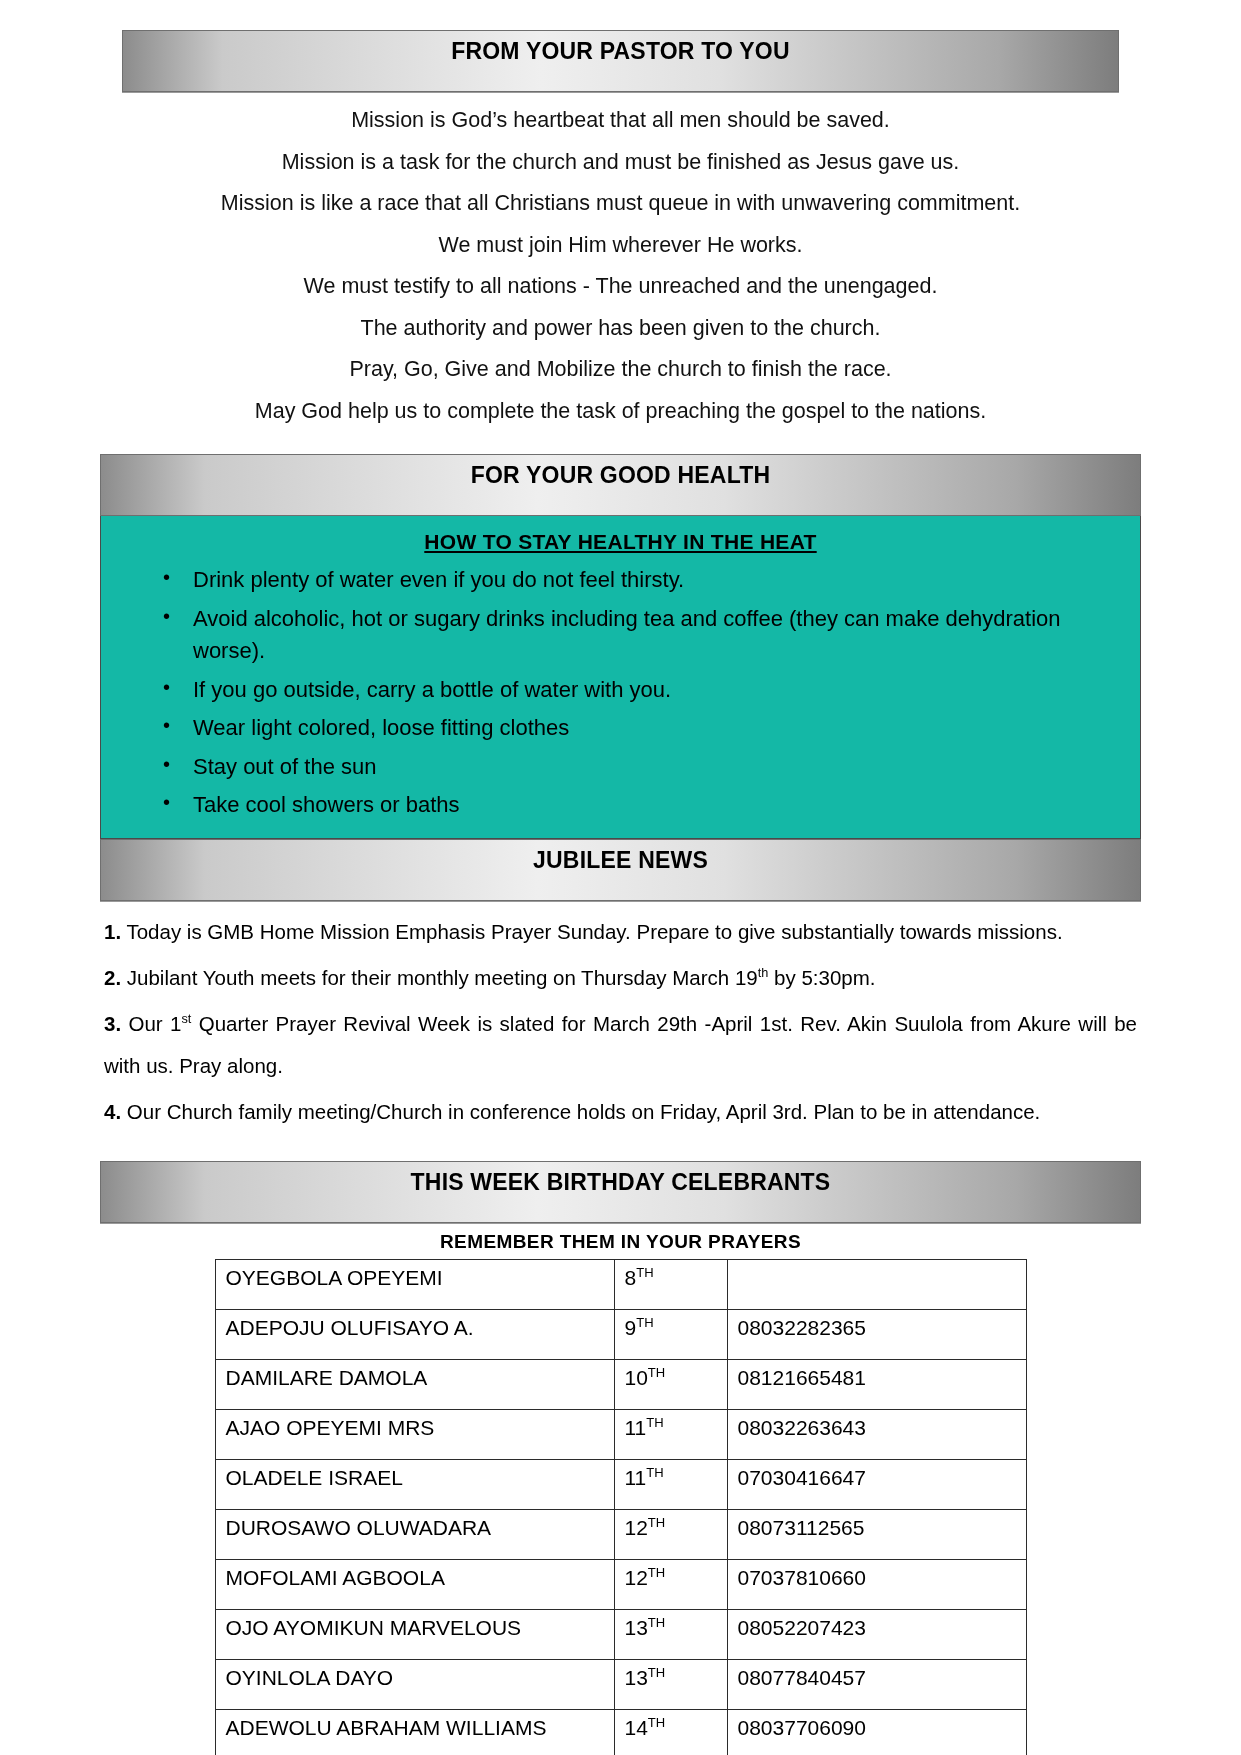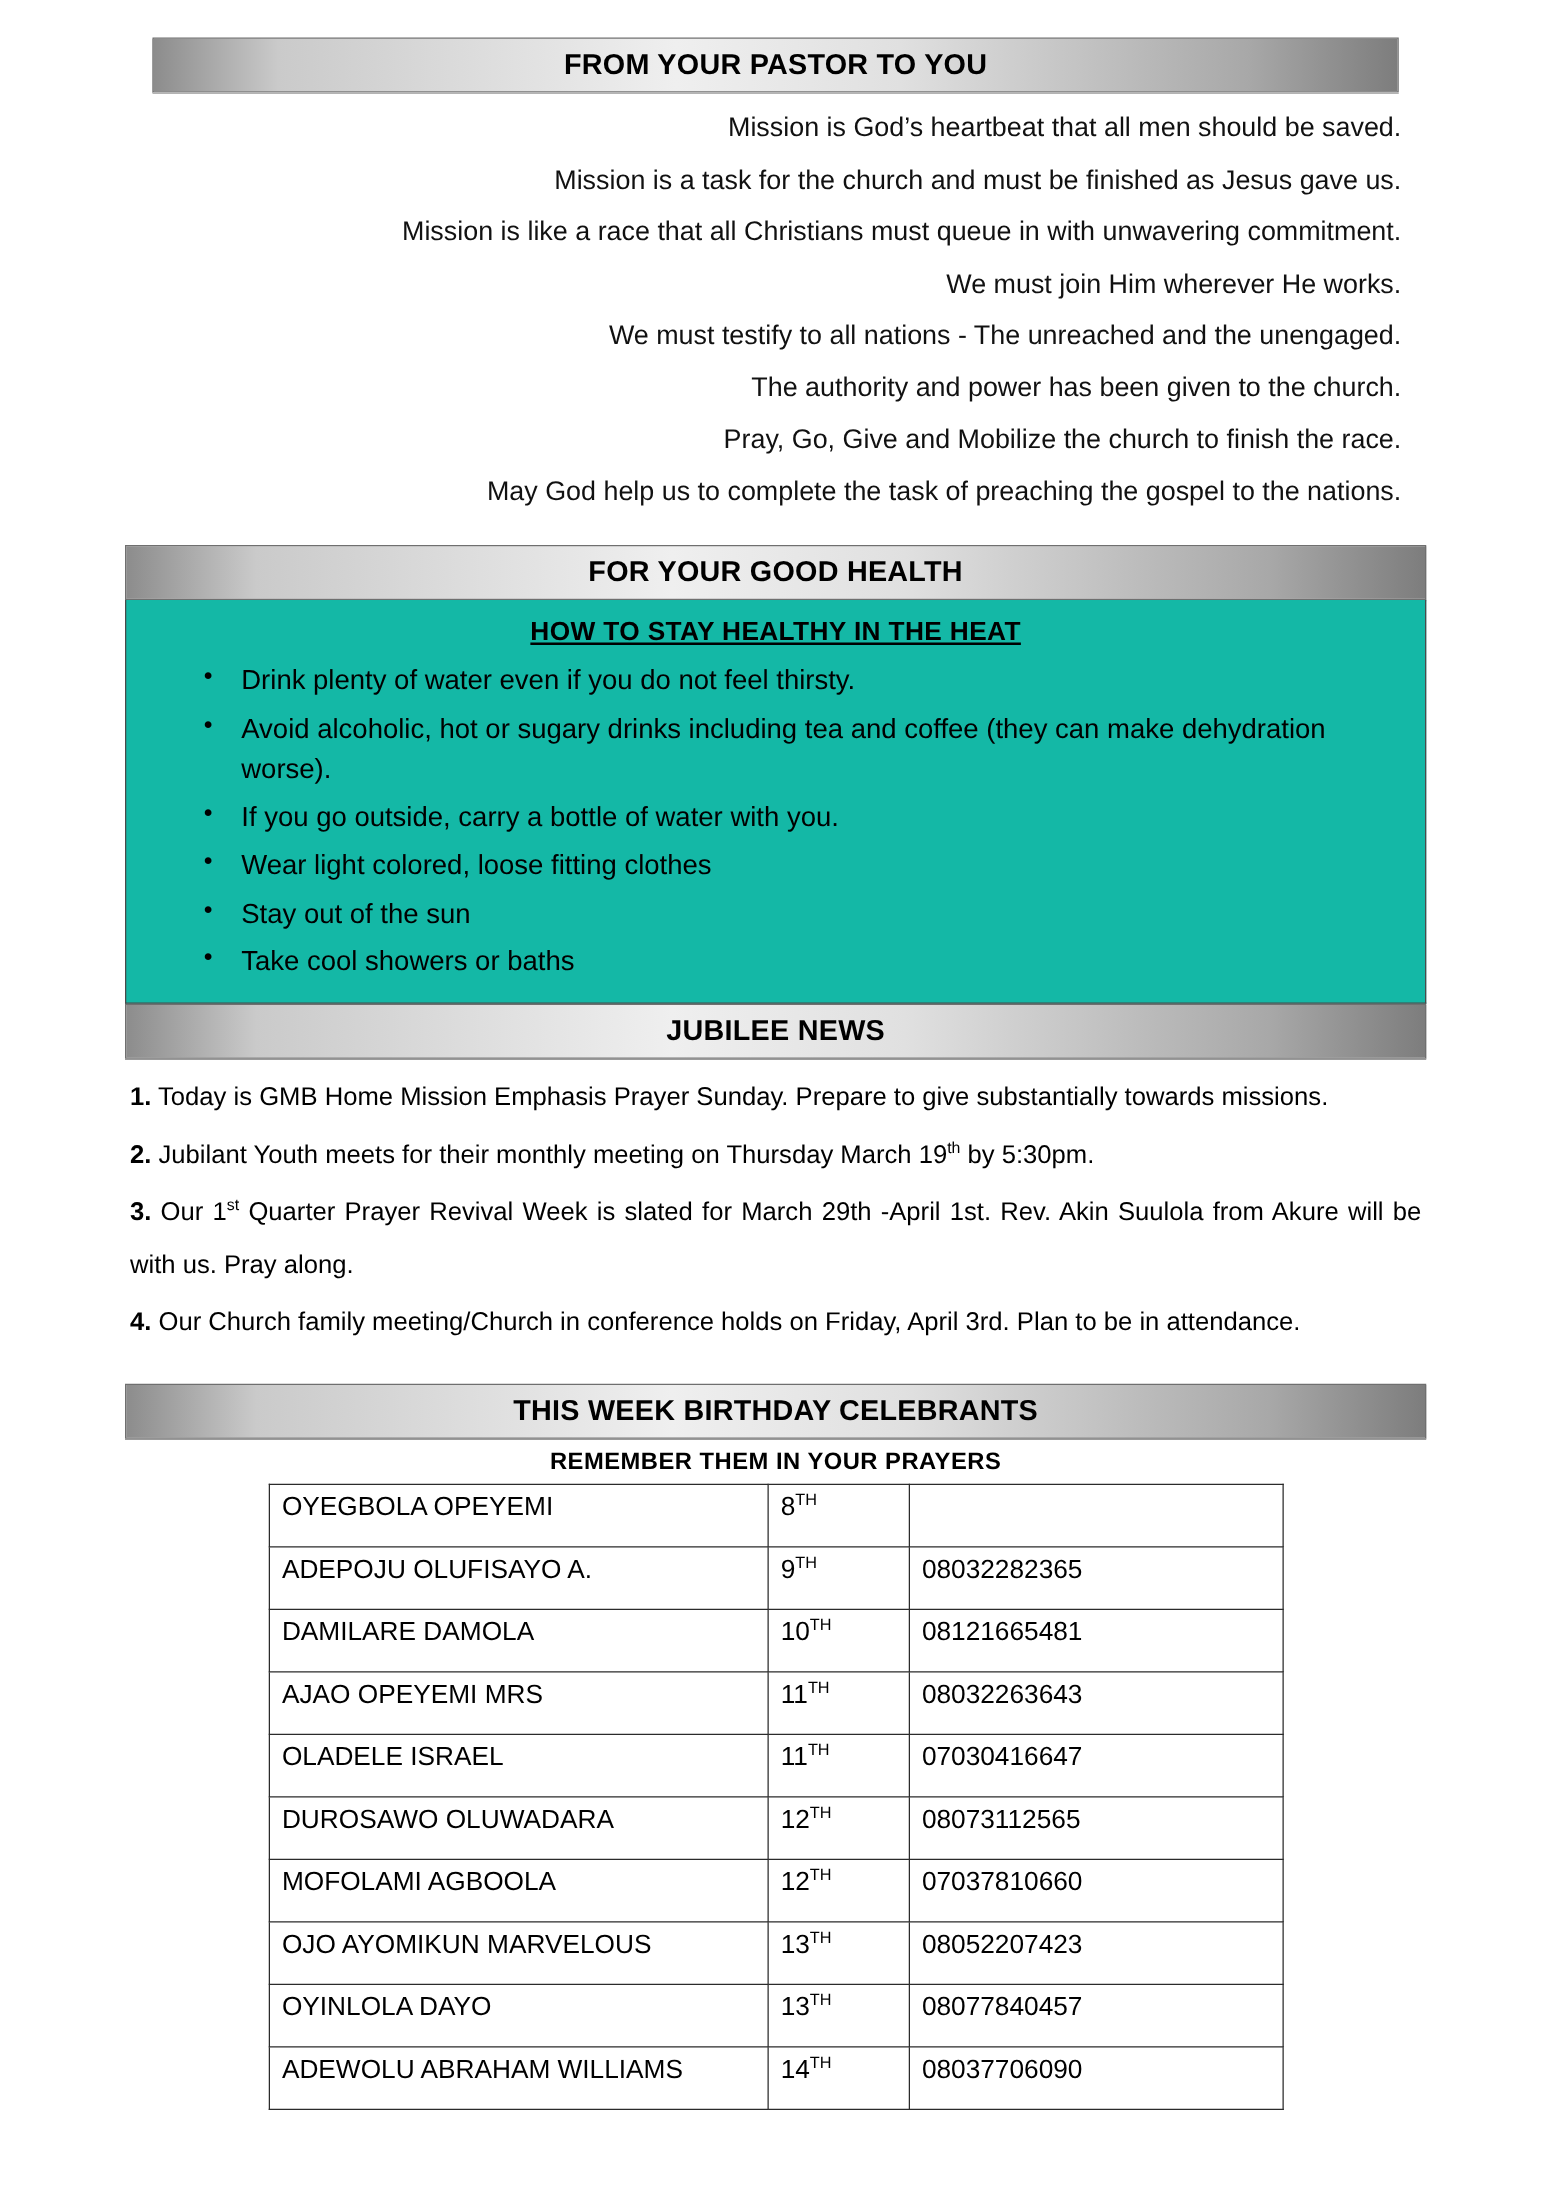--- a/index.html
+++ b/index.html
@@ -32,40 +32,40 @@
         #e4e4e4 52%,
         #bdbdbd 74%,
         #8f8f8f 100%);
     border: 1px solid #6f6f6f;
     text-align: center;
     font-weight: bold;
     letter-spacing: 0.2px;
     color: #000;
     font-size: 23px;
     line-height: 1.0;
-    padding: 9px 0 10px 0;
+    padding: 9px 0 28px 0;
     box-shadow: 0 1px 0 #9a9a9a;
   }
   .banner.wide {
     background: linear-gradient(to right,
         #8c8c8c 0%,
         #cacaca 10%,
         #efefef 42%,
         #e0e0e0 60%,
         #a8a8a8 88%,
         #7d7d7d 100%);
   }
 
   
   .pastor-banner-wrap {
     margin: 30px 122px 0 122px;
   }
   .pastor-lines {
     margin: 8px 120px 0 120px;
-    text-align: right;
+    text-align: center;
   }
   .pastor-line {
     font-size: 21.5px;
     line-height: 1.0;
     padding: 10px 0 10px 0;
     color: #111;
     font-weight: 500;
   }
 
   

